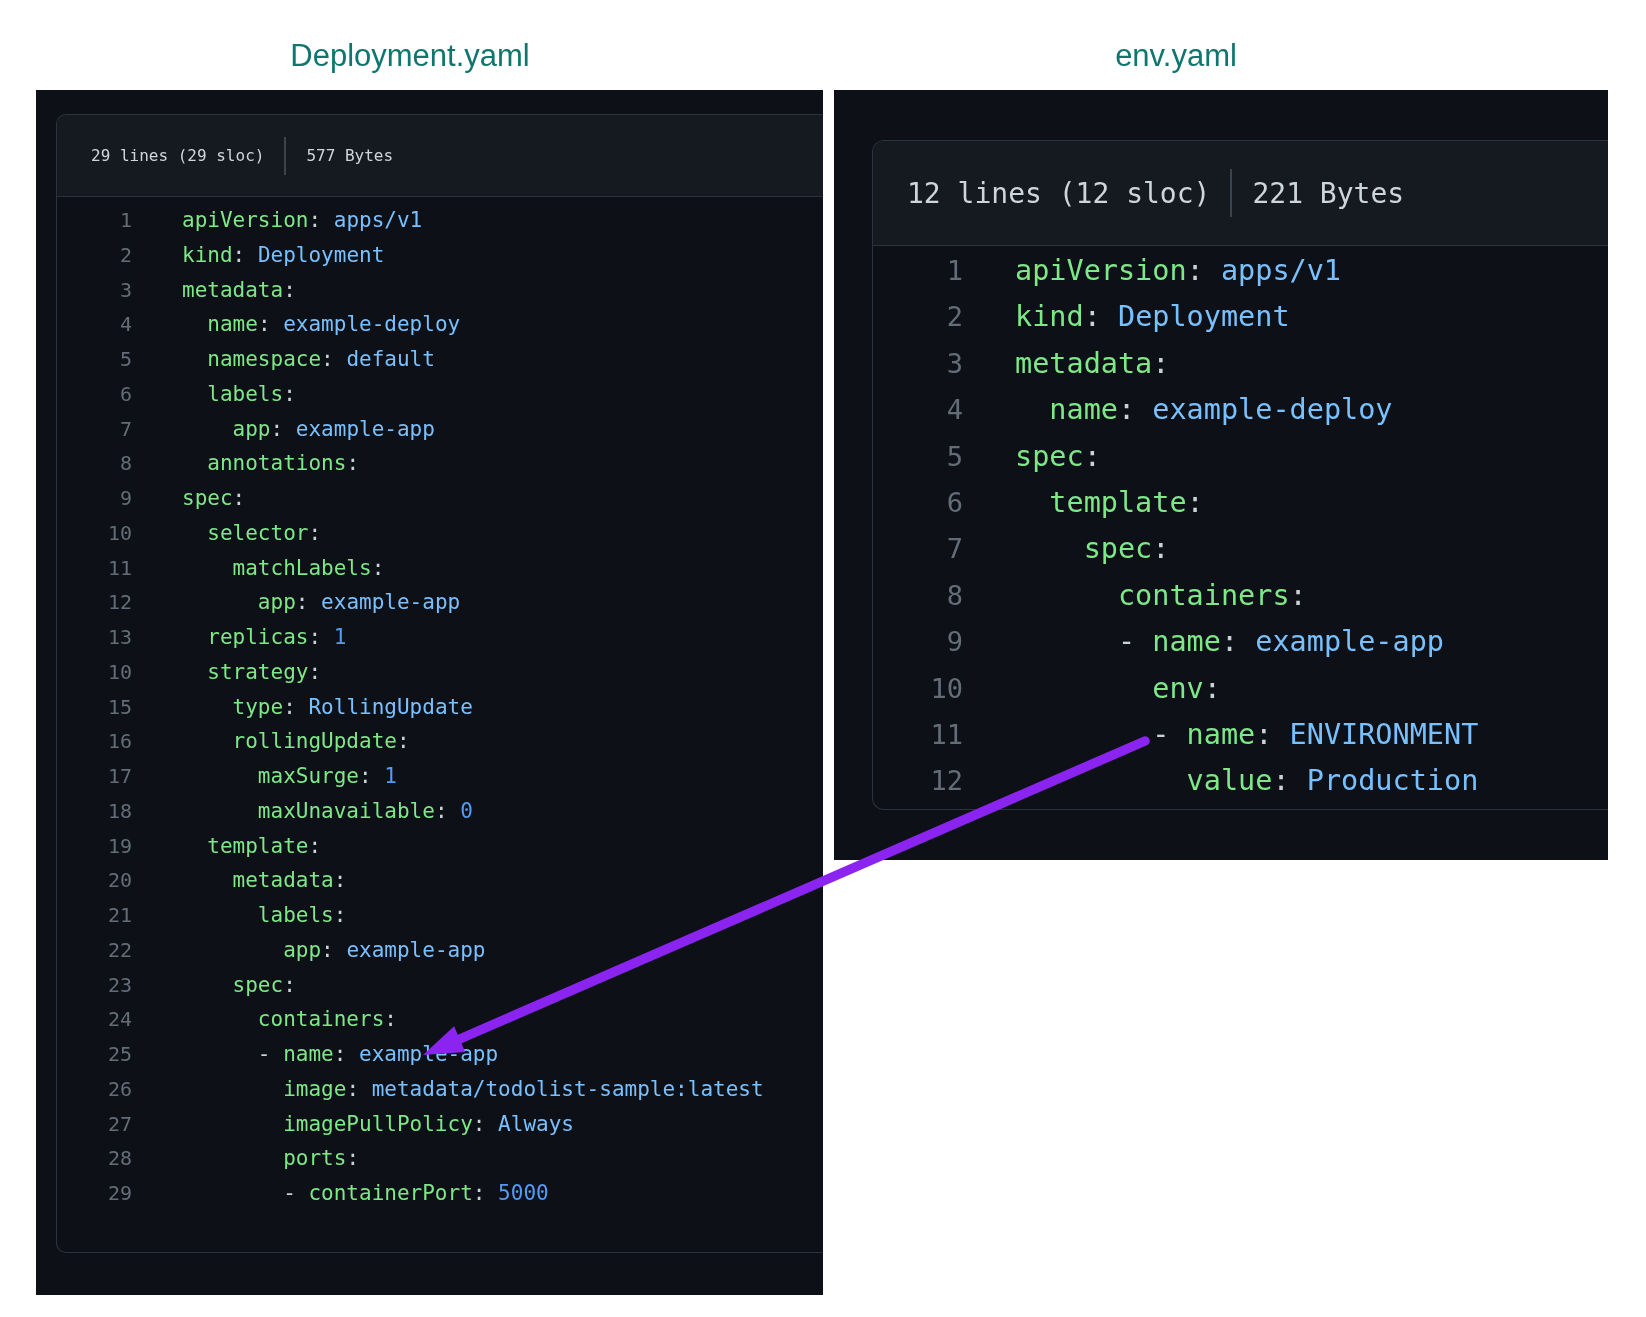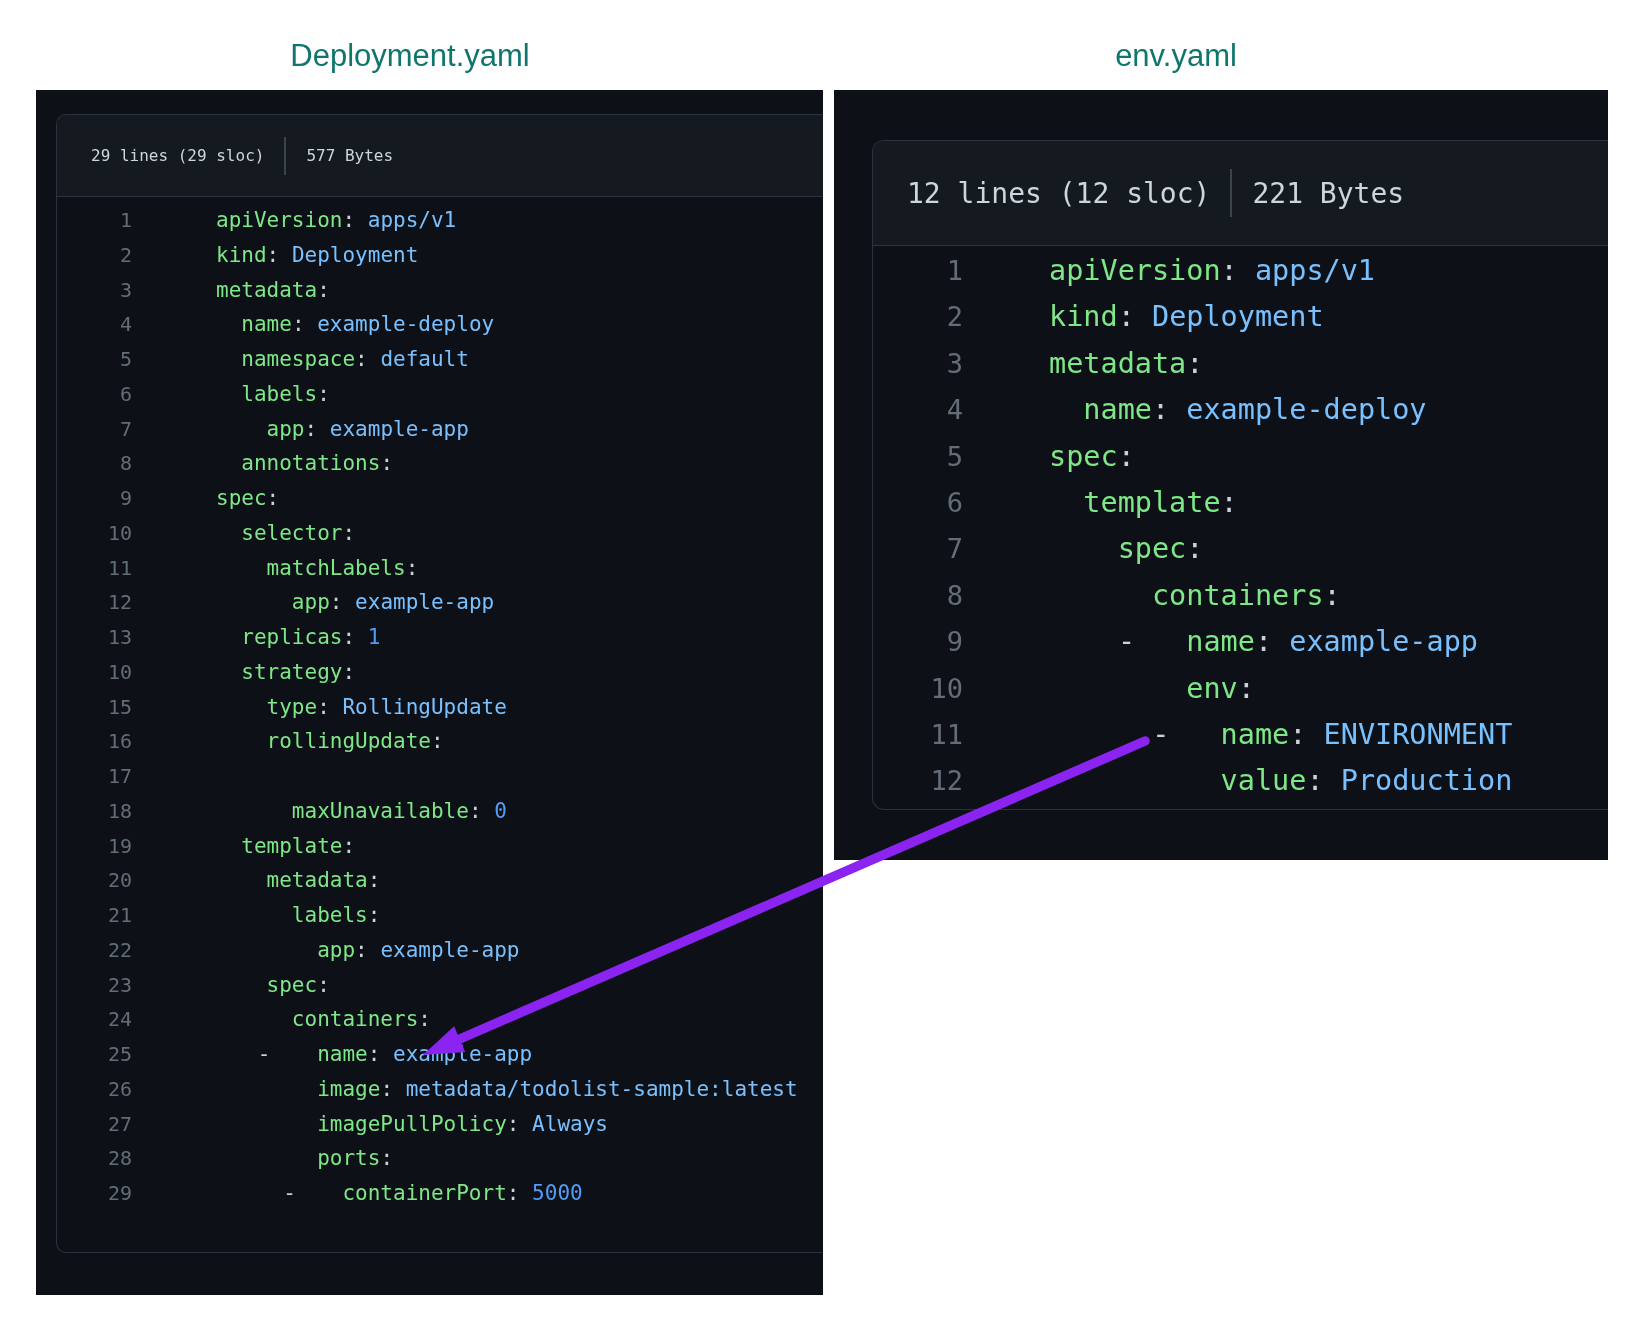--- a/index.html
+++ b/index.html
@@ -37,21 +37,21 @@
   .filebox-right .code{padding-top:2px;font-size:28.5px;}
   .code-line{display:flex;align-items:baseline;}
   .filebox-left .code-line{line-height:34.75px;height:34.75px;}
   .filebox-right .code-line{line-height:46.4px;height:46.4px;}
   .line-num{color:var(--c-linenum);text-align:right;flex:none;}
   .filebox-left .line-num{width:75px;font-size:20px;}
   .filebox-right .line-num{width:90px;font-size:27px;}
   .code-text{white-space:pre;}
   .filebox-left .code-text{padding-left:50px;}
   .filebox-right .code-text{padding-left:52px;}
-  .tok-key{color:var(--c-key);margin-left:34px;}
+  .tok-key{color:var(--c-key);}
   .tok-str{color:var(--c-str);}
   .tok-num{color:var(--c-num);}
   .tok-plain{color:var(--c-plain);}
   .arrow-overlay{position:absolute;left:0;top:0;width:1646px;height:1317px;pointer-events:none;z-index:10;}
 </style>
 </head>
 <body>
 
 <div class="canvas" style="--c-key: #7ee787; --c-str: #79c0ff; --c-num: #539bf5; --c-plain: #c9d1d9; --c-linenum: #636d78; --c-panel: #0d1117; --c-header: #151a21; --c-border: #2b3340;">
 
@@ -126,20 +126,21 @@
           <div class="code-line">
             <span class="line-num">15</span>
             <span class="code-text"><span class="tok-plain">    </span><span class="tok-key">type</span><span class="tok-plain">:</span><span class="tok-str"> RollingUpdate</span></span>
           </div>
           <div class="code-line">
             <span class="line-num">16</span>
             <span class="code-text"><span class="tok-plain">    </span><span class="tok-key">rollingUpdate</span><span class="tok-plain">:</span></span>
           </div>
           <div class="code-line">
             <span class="line-num">17</span>
+            <span class="code-text"><span class="tok-plain">      </span><span class="tok-key">maxSurge</span><span class="tok-plain">:</span><span class="tok-num"> 1</span></span>
           </div>
           <div class="code-line">
             <span class="line-num">18</span>
             <span class="code-text"><span class="tok-plain">      </span><span class="tok-key">maxUnavailable</span><span class="tok-plain">:</span><span class="tok-num"> 0</span></span>
           </div>
           <div class="code-line">
             <span class="line-num">19</span>
             <span class="code-text"><span class="tok-plain">  </span><span class="tok-key">template</span><span class="tok-plain">:</span></span>
           </div>
           <div class="code-line">

